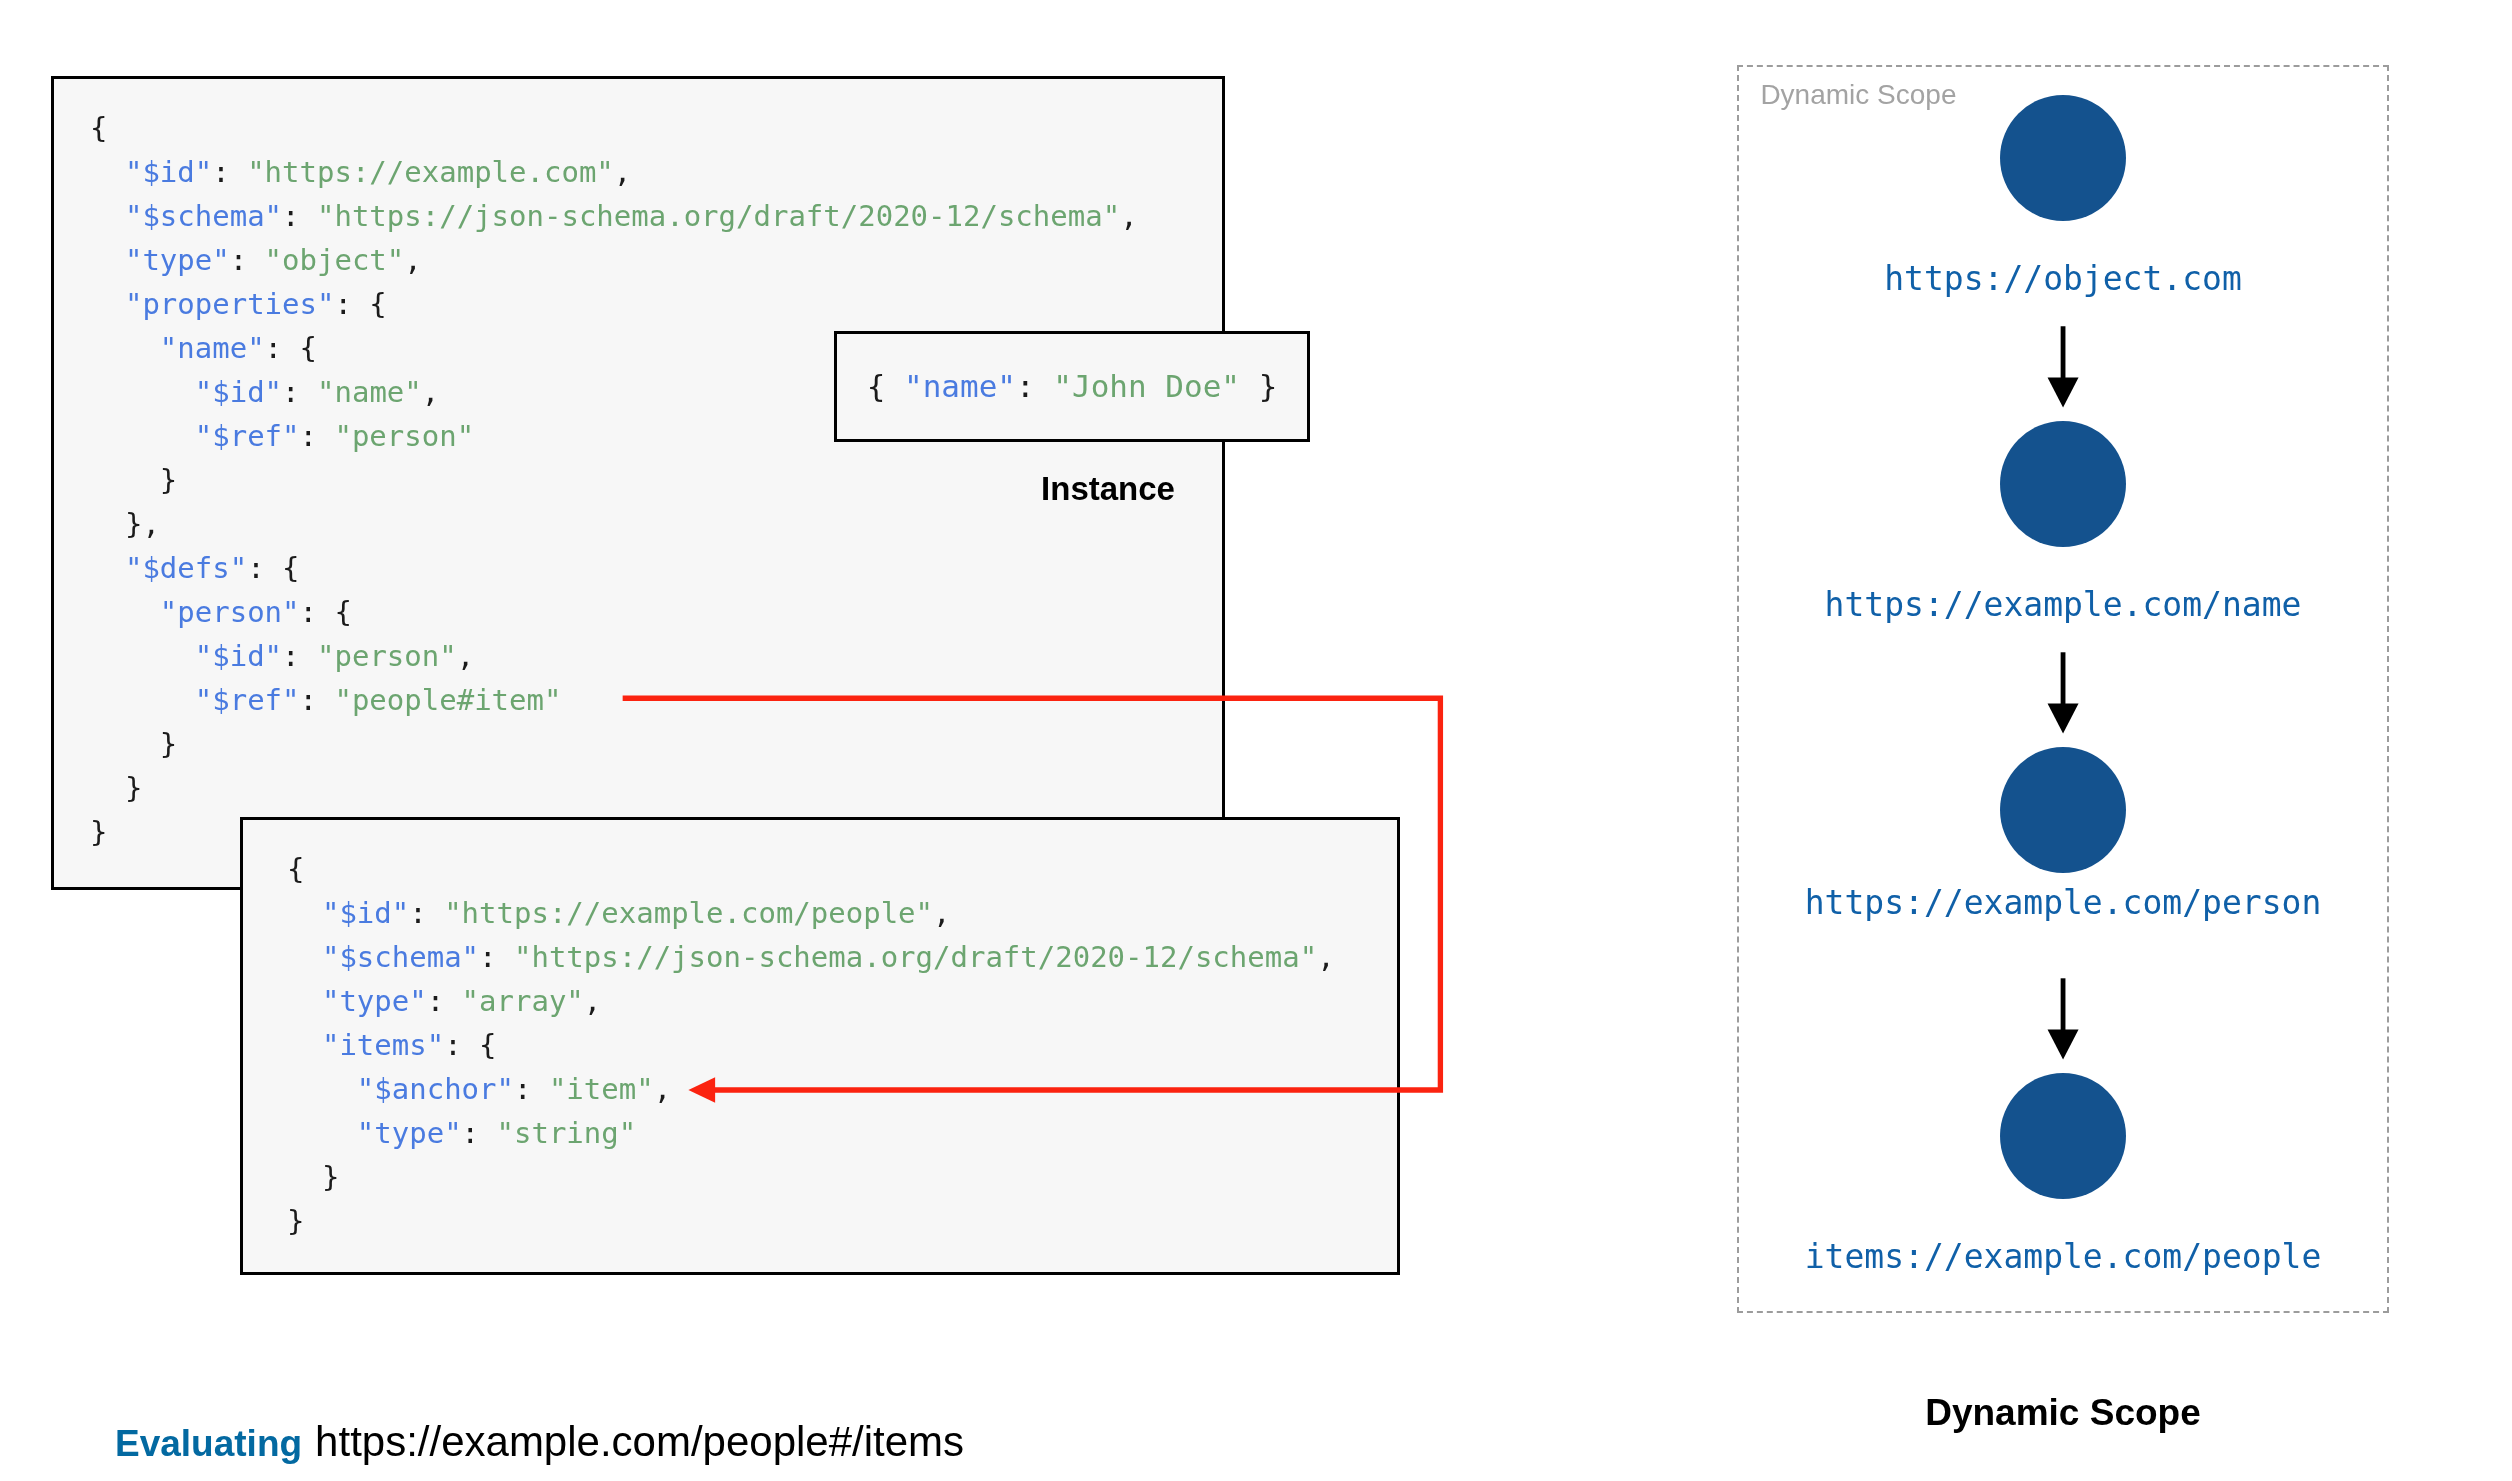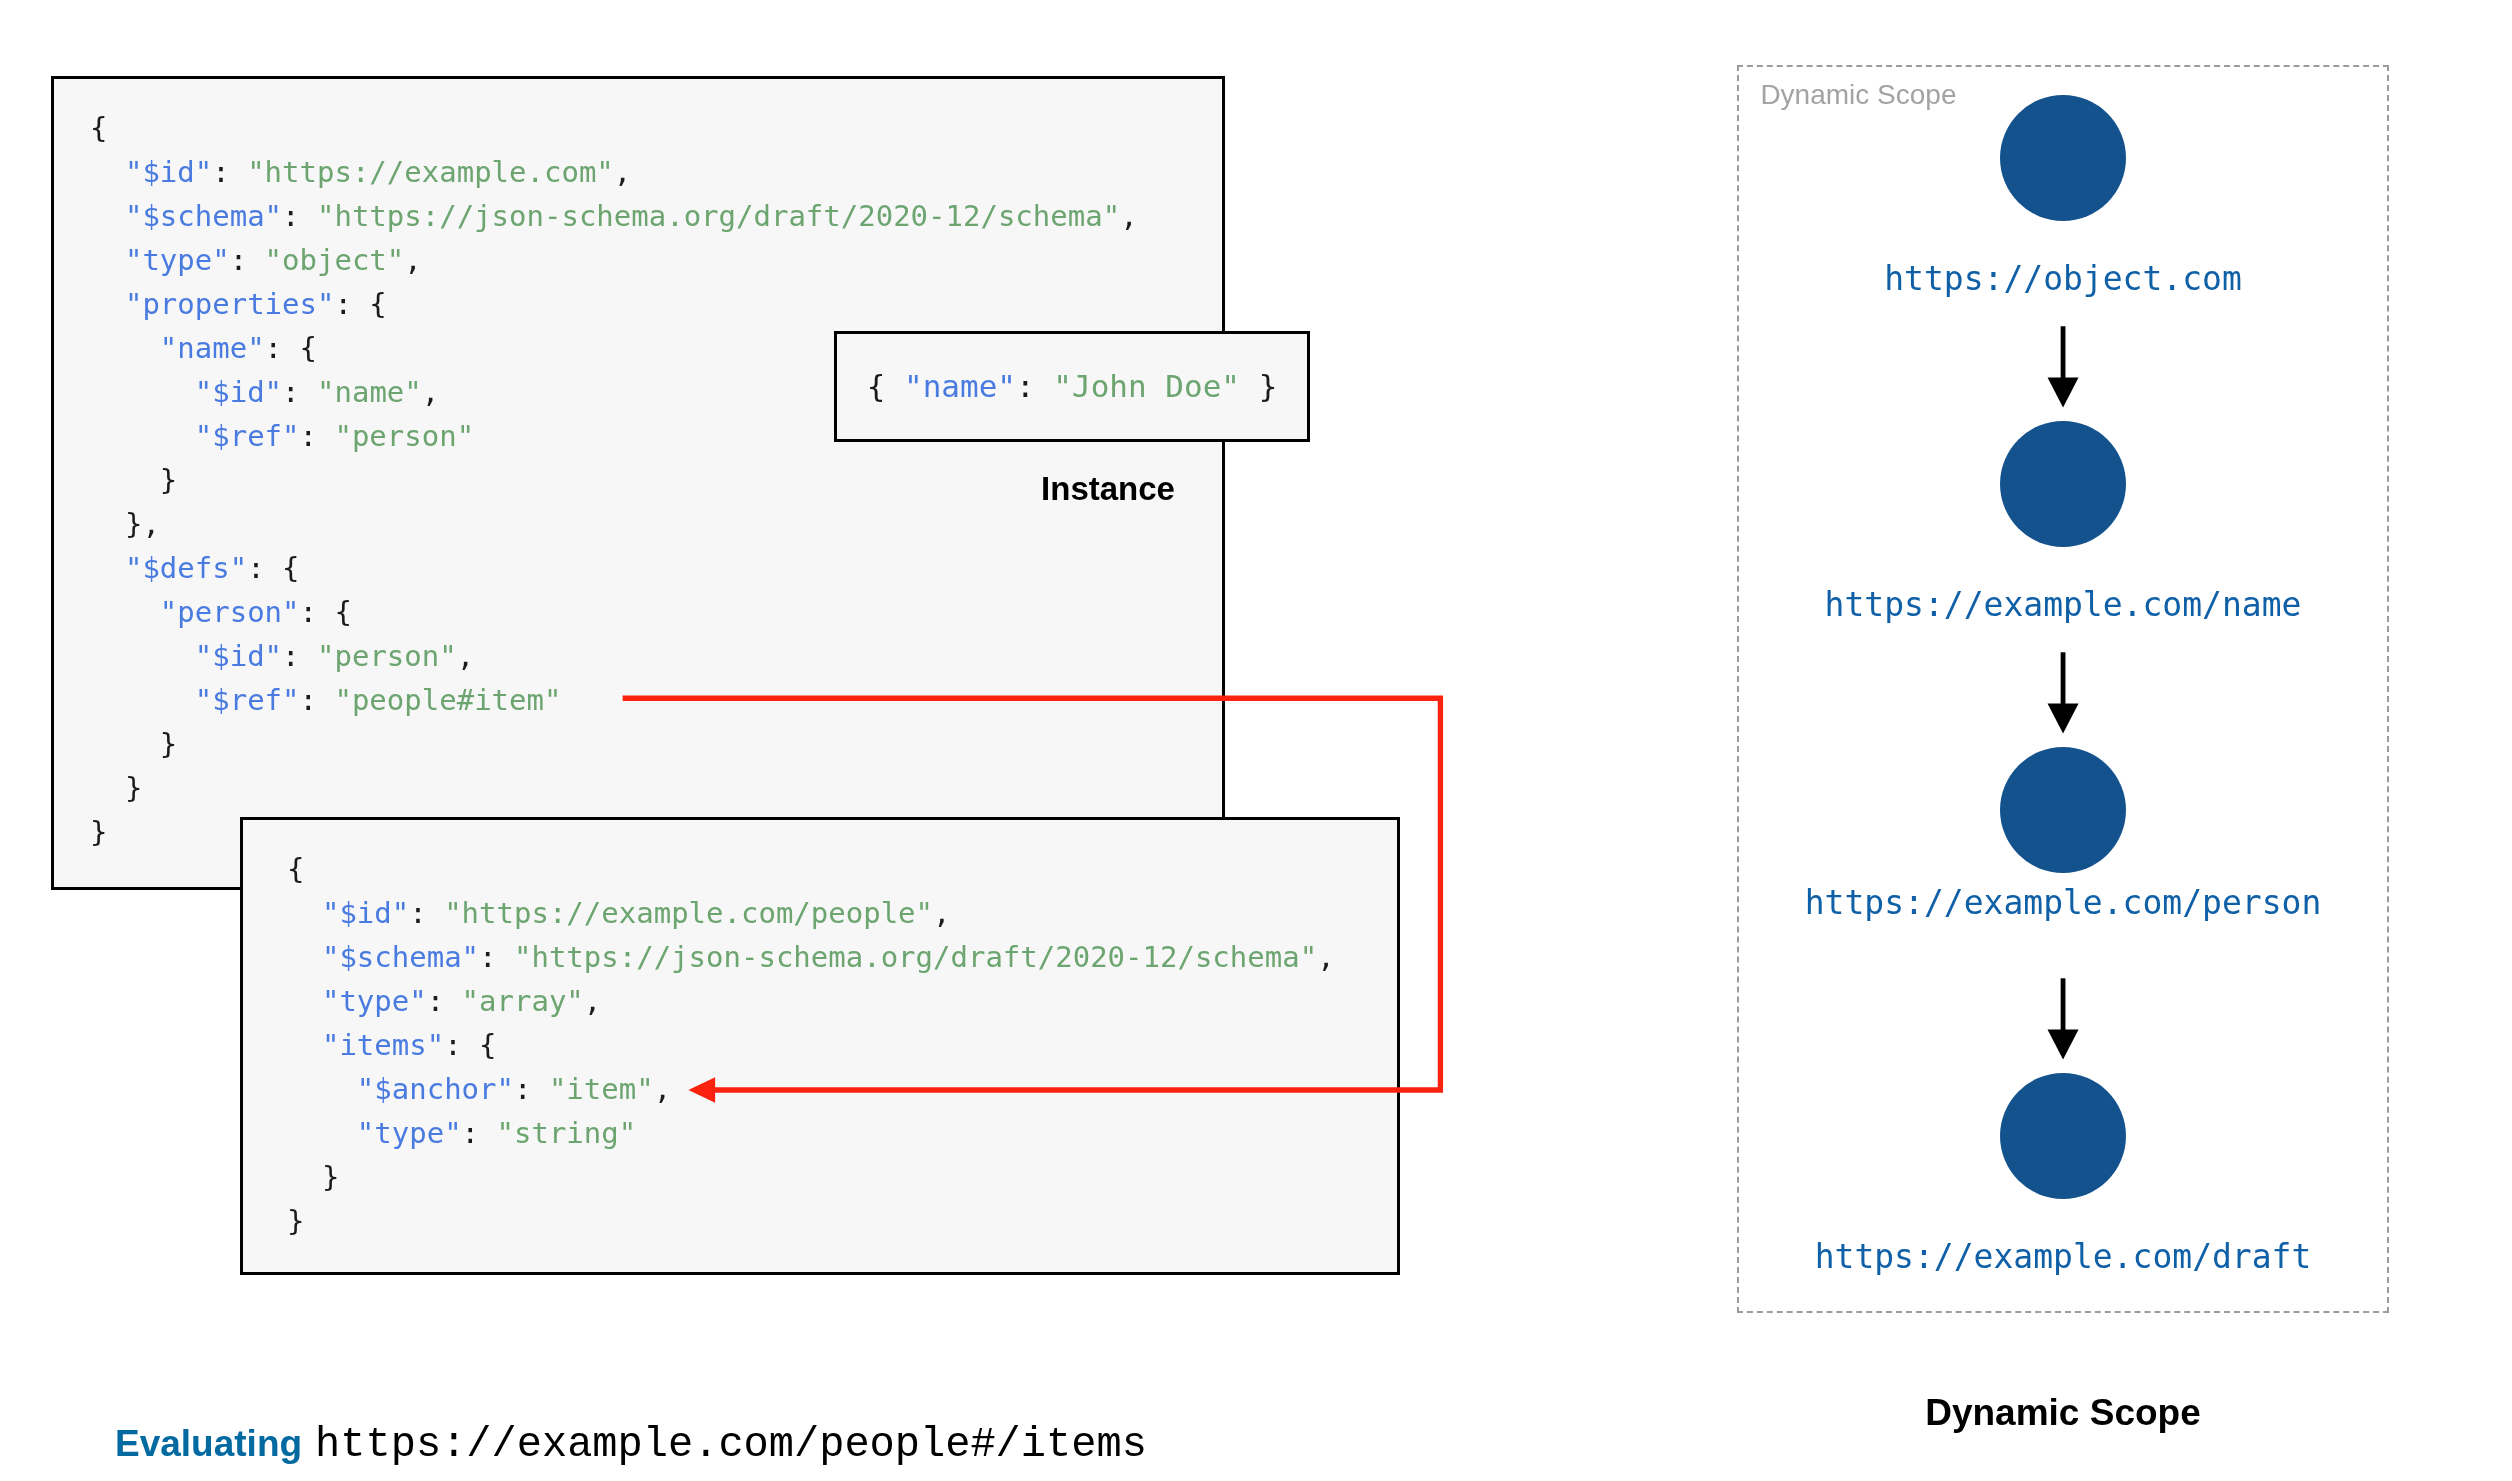--- a/index.html
+++ b/index.html
@@ -52,21 +52,21 @@
   #scope-frame-label{position:absolute;left:21.4px;top:11.8px;font-size:28px;color:var(--frame-label-gray);white-space:nowrap;}
 
   .scope-circle{position:absolute;left:2000px;width:126px;height:126px;border-radius:50%;
     background:var(--node-blue);z-index:2;}
   .scope-url{position:absolute;left:2063px;transform:translateX(-50%);
     font-family:"DejaVu Sans Mono",monospace;font-size:33px;line-height:33px;
     color:var(--url-blue);white-space:nowrap;z-index:2;}
 
   #caption-left{position:absolute;left:115px;top:1383px;display:flex;align-items:baseline;gap:13px;z-index:2;}
   .cap-bold{font-size:37px;font-weight:bold;color:#0369a1;white-space:nowrap;margin-top:40px;}
-  .cap-code{font-family:Liberation Mono, monospace;font-size:42px;color:#000;white-space:nowrap;}
+  .cap-code{font-family:Liberation Sans, sans-serif;font-size:42px;color:#000;white-space:nowrap;}
   #caption-right{position:absolute;left:2063px;top:1392px;transform:translateX(-50%);
     font-size:37px;font-weight:bold;color:#000;white-space:nowrap;z-index:2;}
 </style>
 </head>
 <body>
 
 <div id="canvas">
 
   <div class="box" id="box-main">
     <pre class="code">{
@@ -110,21 +110,21 @@
   </div>
 
   <div class="scope-circle" style="top:95px"></div>
   <div class="scope-circle" style="top:421px"></div>
   <div class="scope-circle" style="top:747px"></div>
   <div class="scope-circle" style="top:1073px"></div>
 
   <div class="scope-url" style="top:262px">https://object.com</div>
   <div class="scope-url" style="top:588px">https://example.com/name</div>
   <div class="scope-url" style="top:886px">https://example.com/person</div>
-  <div class="scope-url" style="top:1240px">https://example.com/draft</div>
+  <div class="scope-url" style="top:1240px">items://example.com/people</div>
 
   <svg id="overlay" width="2512" height="1482" viewBox="0 0 4700 2772" xmlns="http://www.w3.org/2000/svg">
 
     <g>
       <polyline class="red-line" points="1165,1306 2695,1306 2695,2039 1330,2039"></polyline>
       <polygon class="red-head" points="1288,2039 1338,2015 1338,2063"></polygon>
     </g>
 
     <g>
       <line class="black-arrow-line" x1="3860" y1="610" x2="3860" y2="708"></line>

